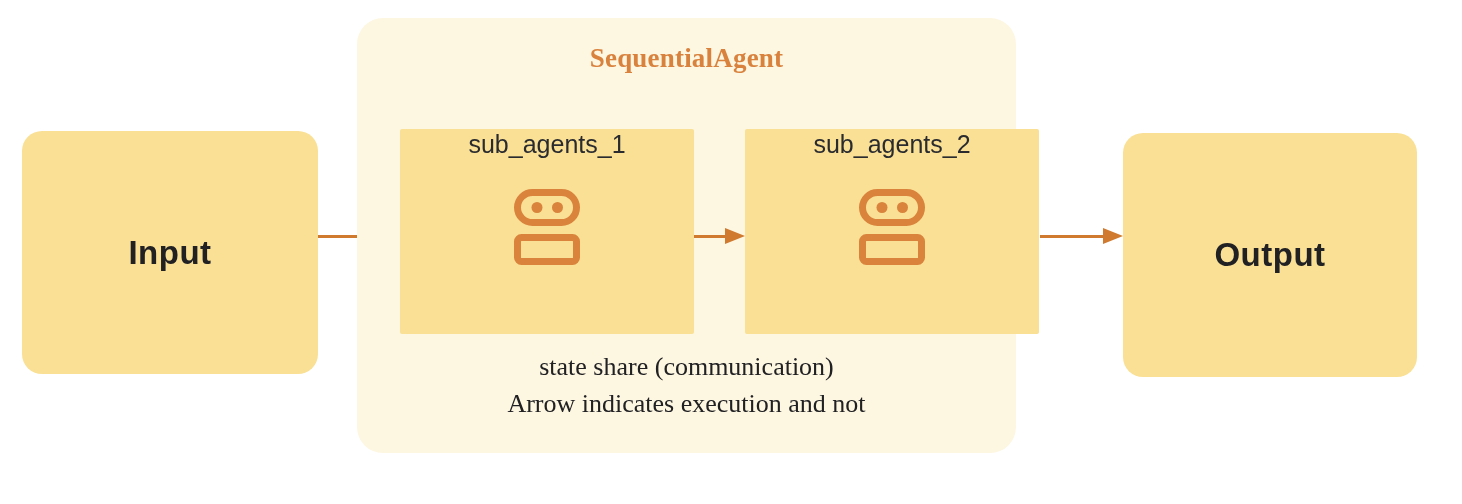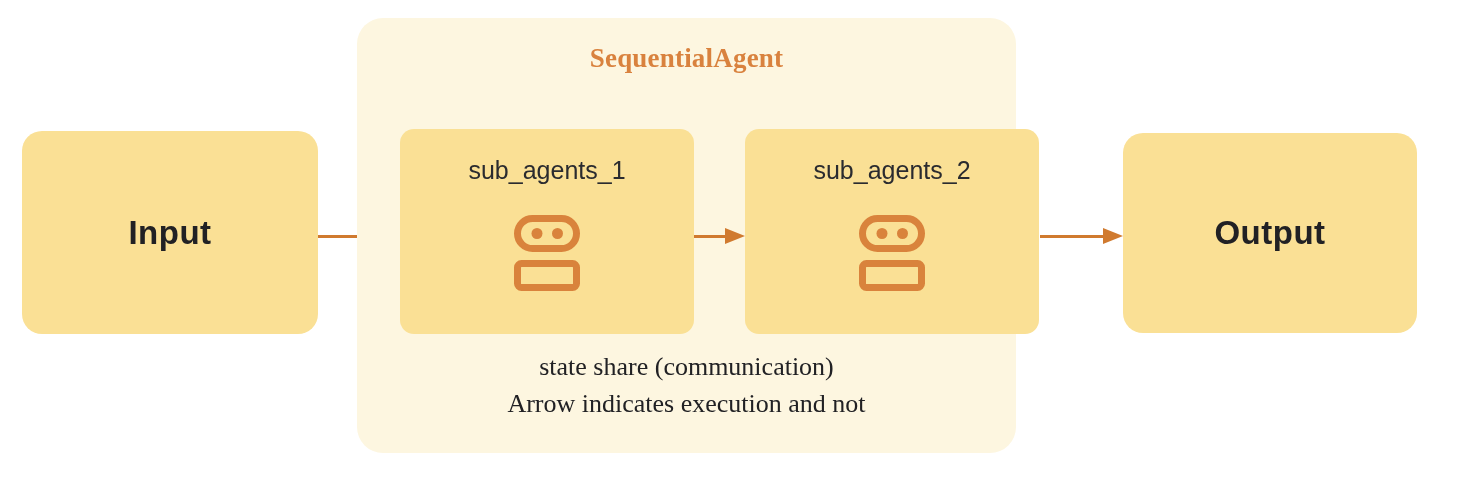--- a/index.html
+++ b/index.html
@@ -36,29 +36,28 @@
   }
 
   .io-node{
     position:absolute;
     background:var(--node-bg);
     border-radius:20px;
     display:flex;align-items:center;justify-content:center;
     font-size:33px;font-weight:700;color:var(--text-dark);
     letter-spacing:.5px;
   }
-  .io-node.input{left:22px;top:131px;width:296px;height:203px;}
-  .io-node.output{left:1123px;top:133px;width:294px;height:200px;}
+  .io-node.input{left:22px;top:131px;width:296px;height:243px;}
+  .io-node.output{left:1123px;top:133px;width:294px;height:244px;}
 
   .sub-node{
     position:absolute;top:129px;width:294px;height:205px;
     background:var(--node-bg);
-    border-radius:14px;
+    border-radius:2px;
     display:flex;flex-direction:column;align-items:center;
-    padding-top:26px;
   }
   .sub-node.first{left:400px;}
   .sub-node.second{left:745px;text-align:center;}
   .sub-node .sub-label{
     font-size:25px;font-weight:400;color:var(--label-dark);
     line-height:30px;
   }
   .sub-node .robot{margin-top:30px;display:block;}
 
   .flow-arrow{

